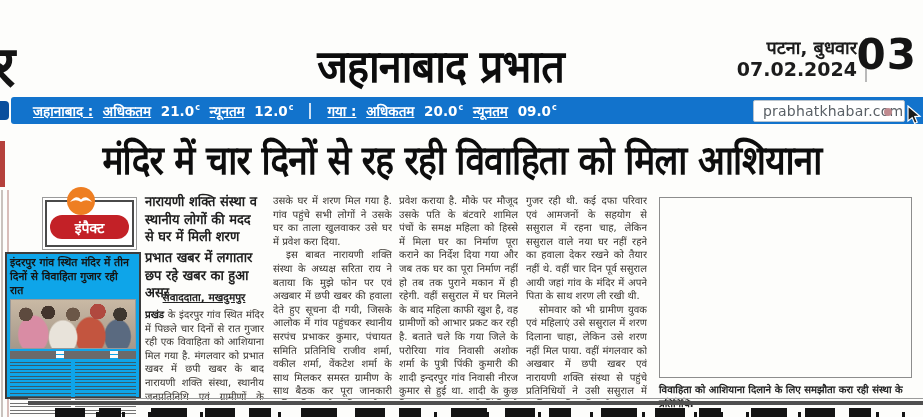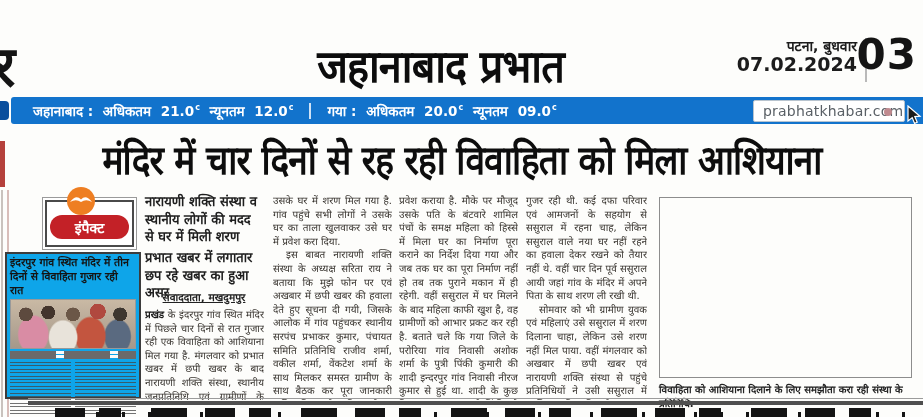--- a/index.html
+++ b/index.html
@@ -11,36 +11,36 @@
   }
   .abs { position:absolute; }
 
   
   #edge-letter { left:-7px; top:26px; font-size:56px; font-weight:900; color:#141414; transform:scaleX(.95); }
   #masthead-title {
     left:50%; top:34px; transform:translateX(-58%) scaleX(.92); transform-origin:center;
     font-size:45px; font-weight:900; color:#0c0c0c; white-space:nowrap; letter-spacing:-1px;
   }
   #dateline { right:66px; top:38px; text-align:right; color:#1c1c1c; line-height:1.15; }
-  #dateline .place { font-size:14px; font-weight:700; }
+  #dateline .place { font-size:18px; font-weight:700; }
   #dateline .date  { font-size:19px; font-weight:800; }
   #page-divider { right:56px; top:38px; width:2px; height:44px; background:#b9b9b9; }
   #page-number { right:6px; top:30px; font-size:42px; font-weight:900; color:#141414; letter-spacing:1px; }
 
   
   #bar-cap { left:0; top:101px; width:9px; height:19px; background:#0a4e9d; border-radius:0 4px 4px 0; }
   #weather-bar {
     left:11px; top:97px; width:912px; height:27px; background:#1273cc;
     display:flex; align-items:center; color:#fff; font-weight:700; font-size:13.5px;
     padding-left:22px; border-radius:3px 0 0 3px;
   }
   #weather-bar sup { font-size:8px; font-weight:700; margin-left:1px; }
   #weather-bar .seg { white-space:nowrap; }
   #weather-bar .vsep { width:2px; height:16px; background:#cfe2f5; margin:0 16px; }
-  .wsp { margin-right:5px; }
+  .wsp { margin-right:5px;text-decoration:underline; }
   #site-box {
     position:absolute; right:18px; top:2.5px; width:152px; height:22px; background:#fff;
     border:1px solid #b8c4cf; border-radius:2px; display:flex; align-items:center;
     padding-left:9px; font-size:14px; font-weight:400; color:#5a6066; letter-spacing:.2px;
   }
   #site-dot { position:absolute; right:12px; top:7px; width:8px; height:8px; border-radius:50%; background:#c08a8f; }
   #cursor-icon { position:absolute; right:1px; top:8px; }
 
   
   #red-sliver { left:0; top:141px; width:5px; height:46px; background:#b5413c; }

